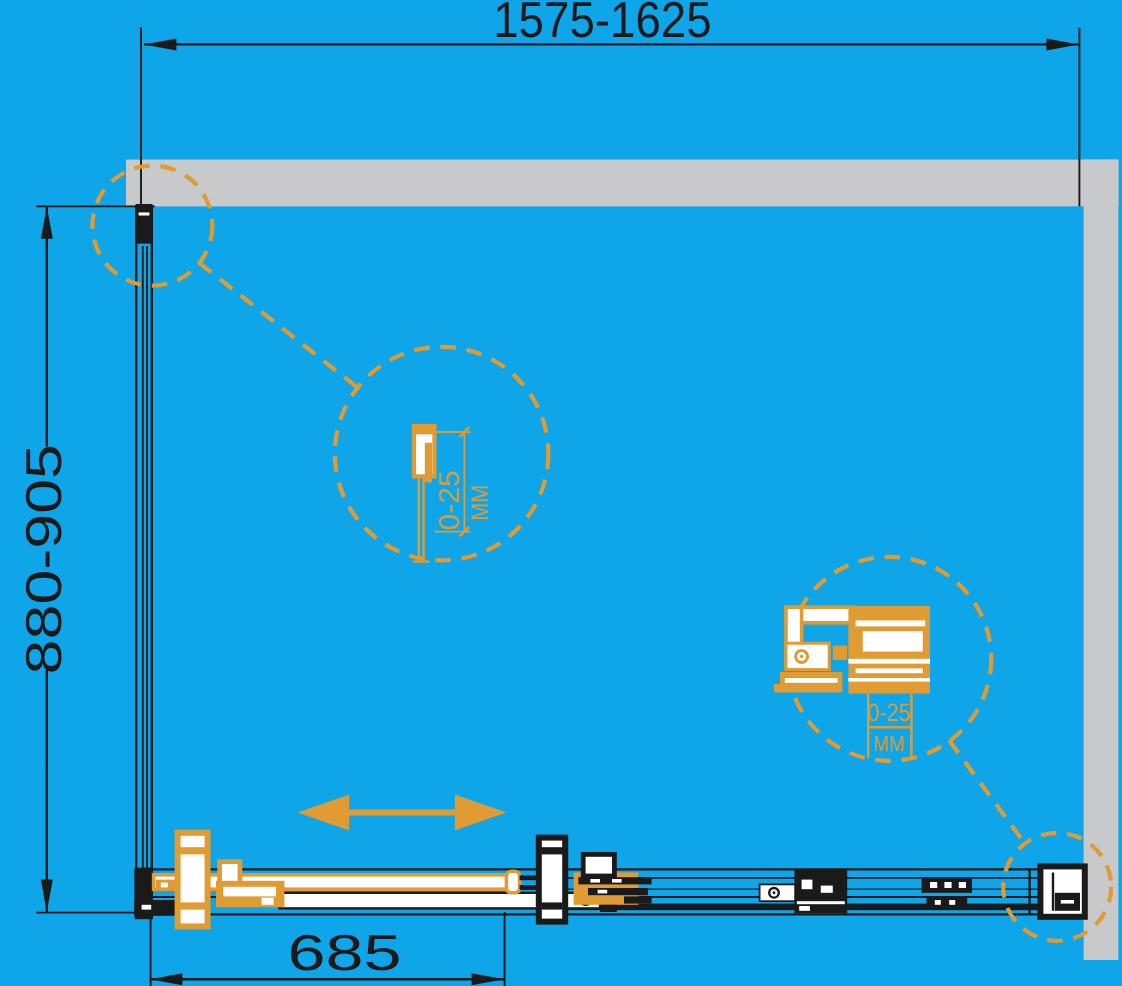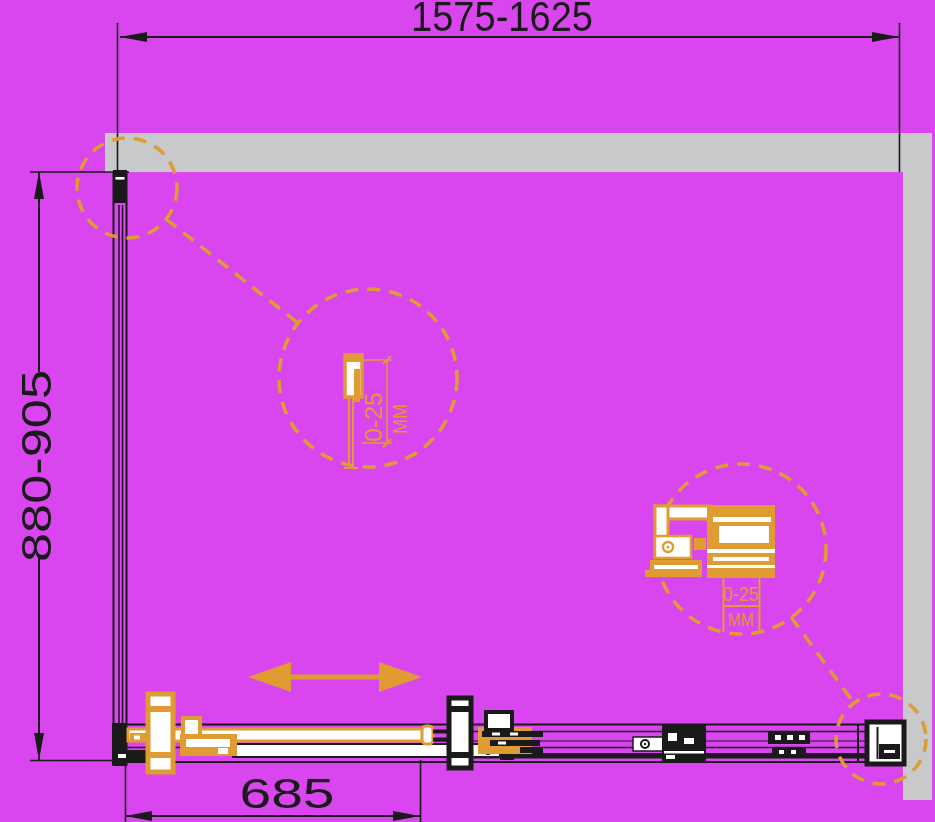--- a/index.html
+++ b/index.html
@@ -1,16 +1,16 @@
 <!DOCTYPE html>
 <html><head>
 <meta charset="utf-8">
 <style>
   html,body{margin:0;padding:0;background:#fff;}
-  .canvas{position:relative;width:935px;height:822px;background:#d946ef;overflow:hidden;
+  .canvas{position:relative;width:935px;height:822px;background:#0ea5e9;overflow:hidden;
           font-family:"Liberation Sans",sans-serif;}
   svg{position:absolute;left:0;top:0;}
   svg text{font-family:"Liberation Sans",sans-serif;fill:#1a1a1a;}
   svg text.accent{fill:#E09B33;}
 </style>
 </head>
 <body>
 
 <div class="canvas">
 <svg width="935" height="822" viewBox="0 0 935 822">

